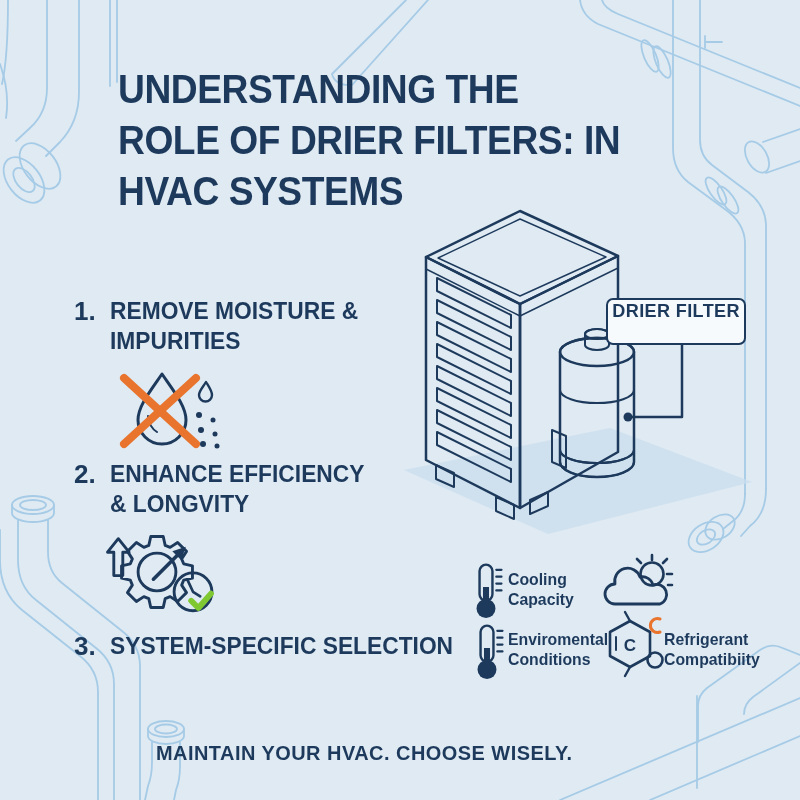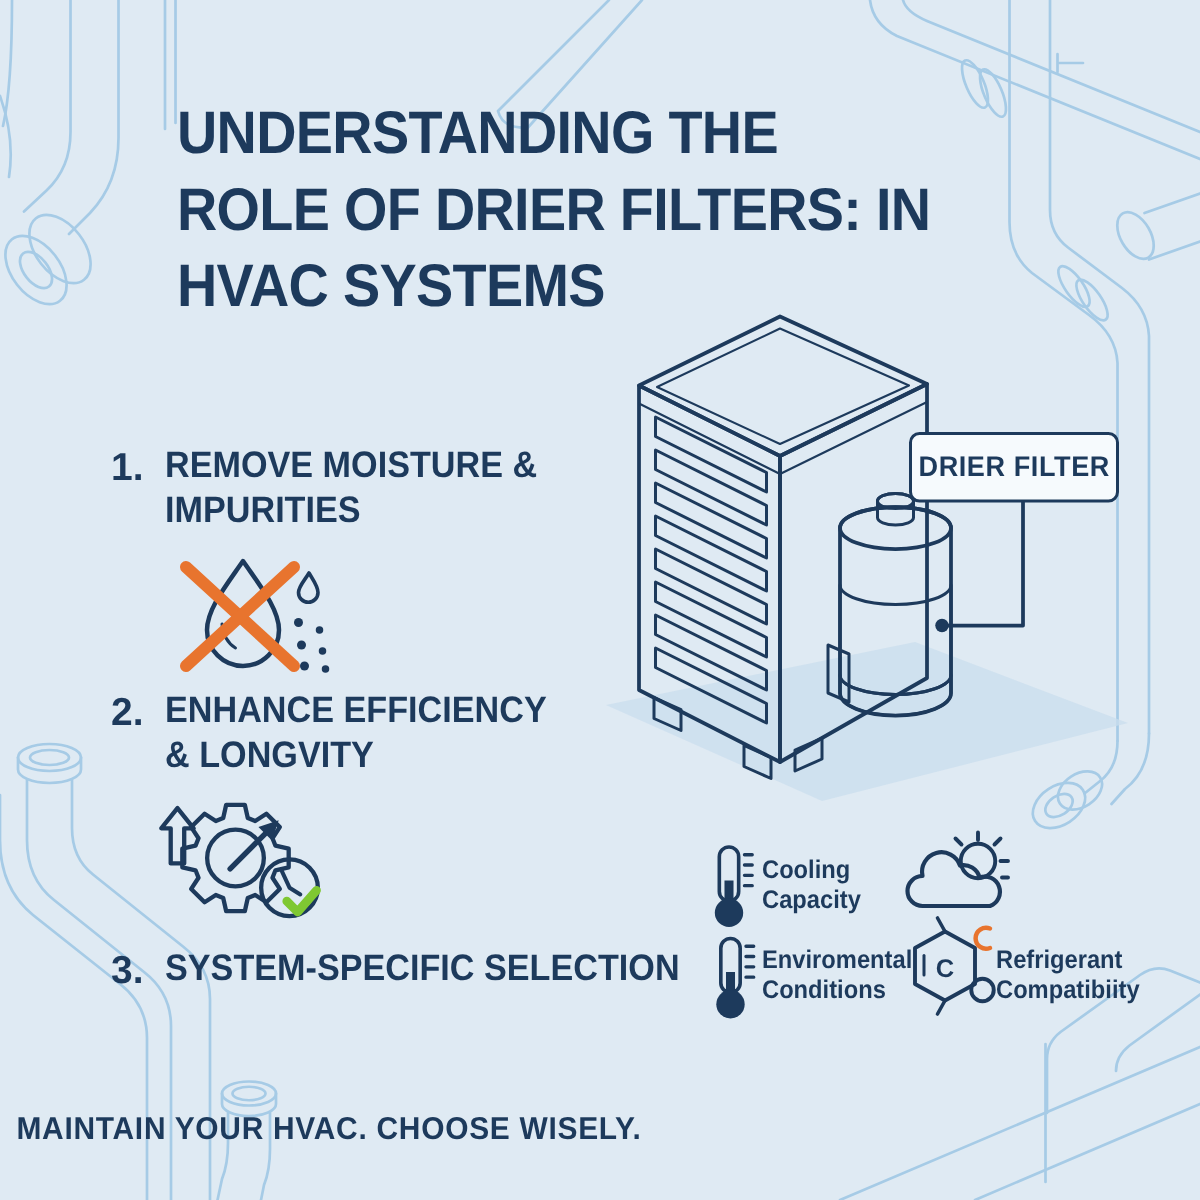--- a/index.html
+++ b/index.html
@@ -13,25 +13,25 @@
   svg.art{position:absolute;left:0;top:0;z-index:1;}
   .pipe{fill:none;stroke:var(--pipe);stroke-width:1.8;stroke-linecap:round;stroke-linejoin:round;}
   .ink{stroke:var(--navy);fill:none;stroke-linecap:round;stroke-linejoin:round;}
   .txt{position:absolute;z-index:2;color:var(--navy);}
   .cond{transform:scaleX(.93);transform-origin:0 0;}
   .title{left:118px;top:64px;font-size:40px;font-weight:800;line-height:51px;letter-spacing:-.5px;white-space:nowrap;}
   .list-row{position:absolute;z-index:2;display:flex;gap:10px;color:var(--navy);}
   .list-num{font-size:26px;font-weight:800;width:26px;flex:none;}
   .list-lines{font-size:24.5px;font-weight:800;line-height:30px;white-space:nowrap;}
   .feat-label{font-size:17px;font-weight:700;line-height:19.5px;white-space:nowrap;}
-  .callout{position:absolute;z-index:2;left:606px;top:288px;width:136px;height:43px;
+  .callout{position:absolute;z-index:2;left:606px;top:298px;width:136px;height:43px;
     background:var(--labelbg);border:2.5px solid var(--navy);border-radius:7px;
-    display:flex;align-items:center;justify-content:center;}
+    display:flex;align-items:flex-start;justify-content:center;}
   .callout span{font-size:19px;font-weight:800;letter-spacing:.4px;color:var(--navy);transform:scaleX(.95);}
-  .footer{left:0;top:741px;width:728px;font-size:21px;font-weight:800;letter-spacing:.5px;}
+  .footer{left:0;top:741px;width:728px;text-align:center;font-size:21px;font-weight:800;letter-spacing:.5px;}
   .footer span{display:inline-block;transform:scaleX(.95);}
 </style>
 </head>
 <body>
 
 <div class="canvas">
 
   <svg class="art" width="800" height="800" viewBox="0 0 800 800">
 
     <g>

